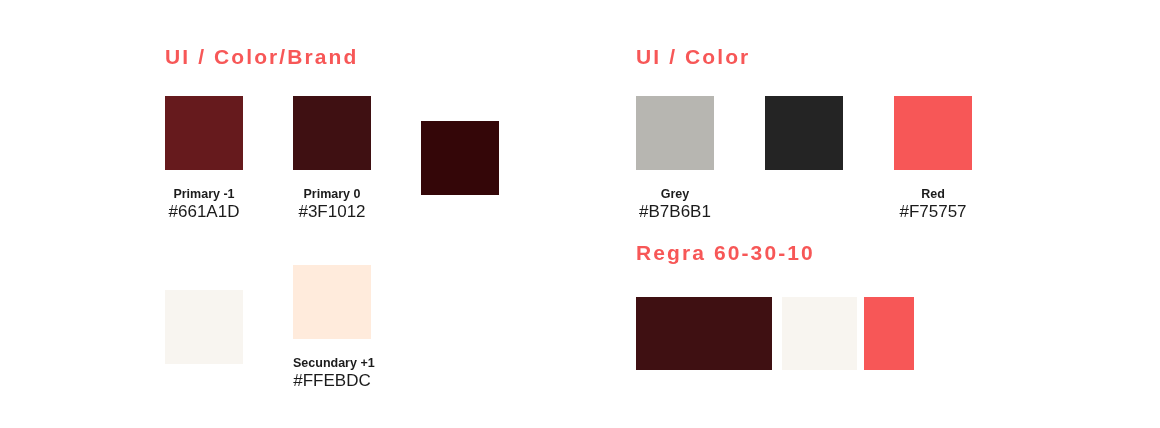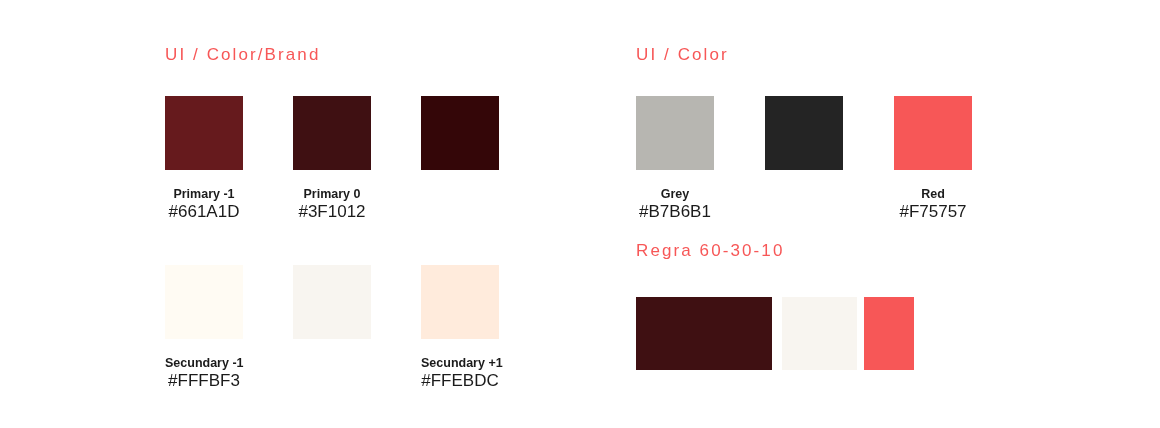--- a/index.html
+++ b/index.html
@@ -17,41 +17,41 @@
 
   .canvas {
     position: relative;
     width: 1160px;
     height: 428px;
   }
 
   
   .section-heading {
     position: absolute;
-    font-size: 17px;
-    font-weight: normal;
+    font-size: 21px;
+    font-weight: bold;
     letter-spacing: 2.1px;
     color: #F75757;
     white-space: nowrap;
   }
   #heading-brand   { left: 165px; top: 45px; }
   #heading-color   { left: 636px; top: 45px; }
   #heading-regra   { left: 636px; top: 241px; }
 
   
   .swatch-group {
     position: absolute;
     display: flex;
   }
   #group-primary    { left: 165px; top: 96px;  }
   #group-secundary  { left: 165px; top: 265px; }
   #group-neutral    { left: 636px; top: 96px;  }
 
   #group-primary .swatch-cell,
-  #group-secundary .swatch-cell { width: 128px; }
+  #group-secundary .swatch-cell { width: 128px; justify-content: center; }
   #group-neutral .swatch-cell   { width: 129px; }
 
   .swatch-cell {
     display: flex;
     flex-direction: column;
     align-items: flex-start;
   }
   .swatch-chip {
     width: 78px;
     height: 74px;
@@ -117,27 +117,20 @@
           <span class="swatch-hex">#3F1012</span>
         </div>
       </div>
       <div class="swatch-cell">
         <span class="swatch-chip" style="background-color: rgb(52, 6, 8);"></span>
       </div>
     </div>
 
   <div class="swatch-group" id="group-secundary">
       <div class="swatch-cell">
-        <span class="swatch-chip" style="background-color: rgb(255, 251, 243);"></span>
-        <div class="swatch-text">
-          <span class="swatch-name">Secundary -1</span>
-          <span class="swatch-hex">#FFFBF3</span>
-        </div>
-      </div>
-      <div class="swatch-cell">
         <span class="swatch-chip" style="background-color: rgb(248, 245, 240);"></span>
       </div>
       <div class="swatch-cell">
         <span class="swatch-chip" style="background-color: rgb(255, 235, 220);"></span>
         <div class="swatch-text">
           <span class="swatch-name">Secundary +1</span>
           <span class="swatch-hex">#FFEBDC</span>
         </div>
       </div>
     </div>

